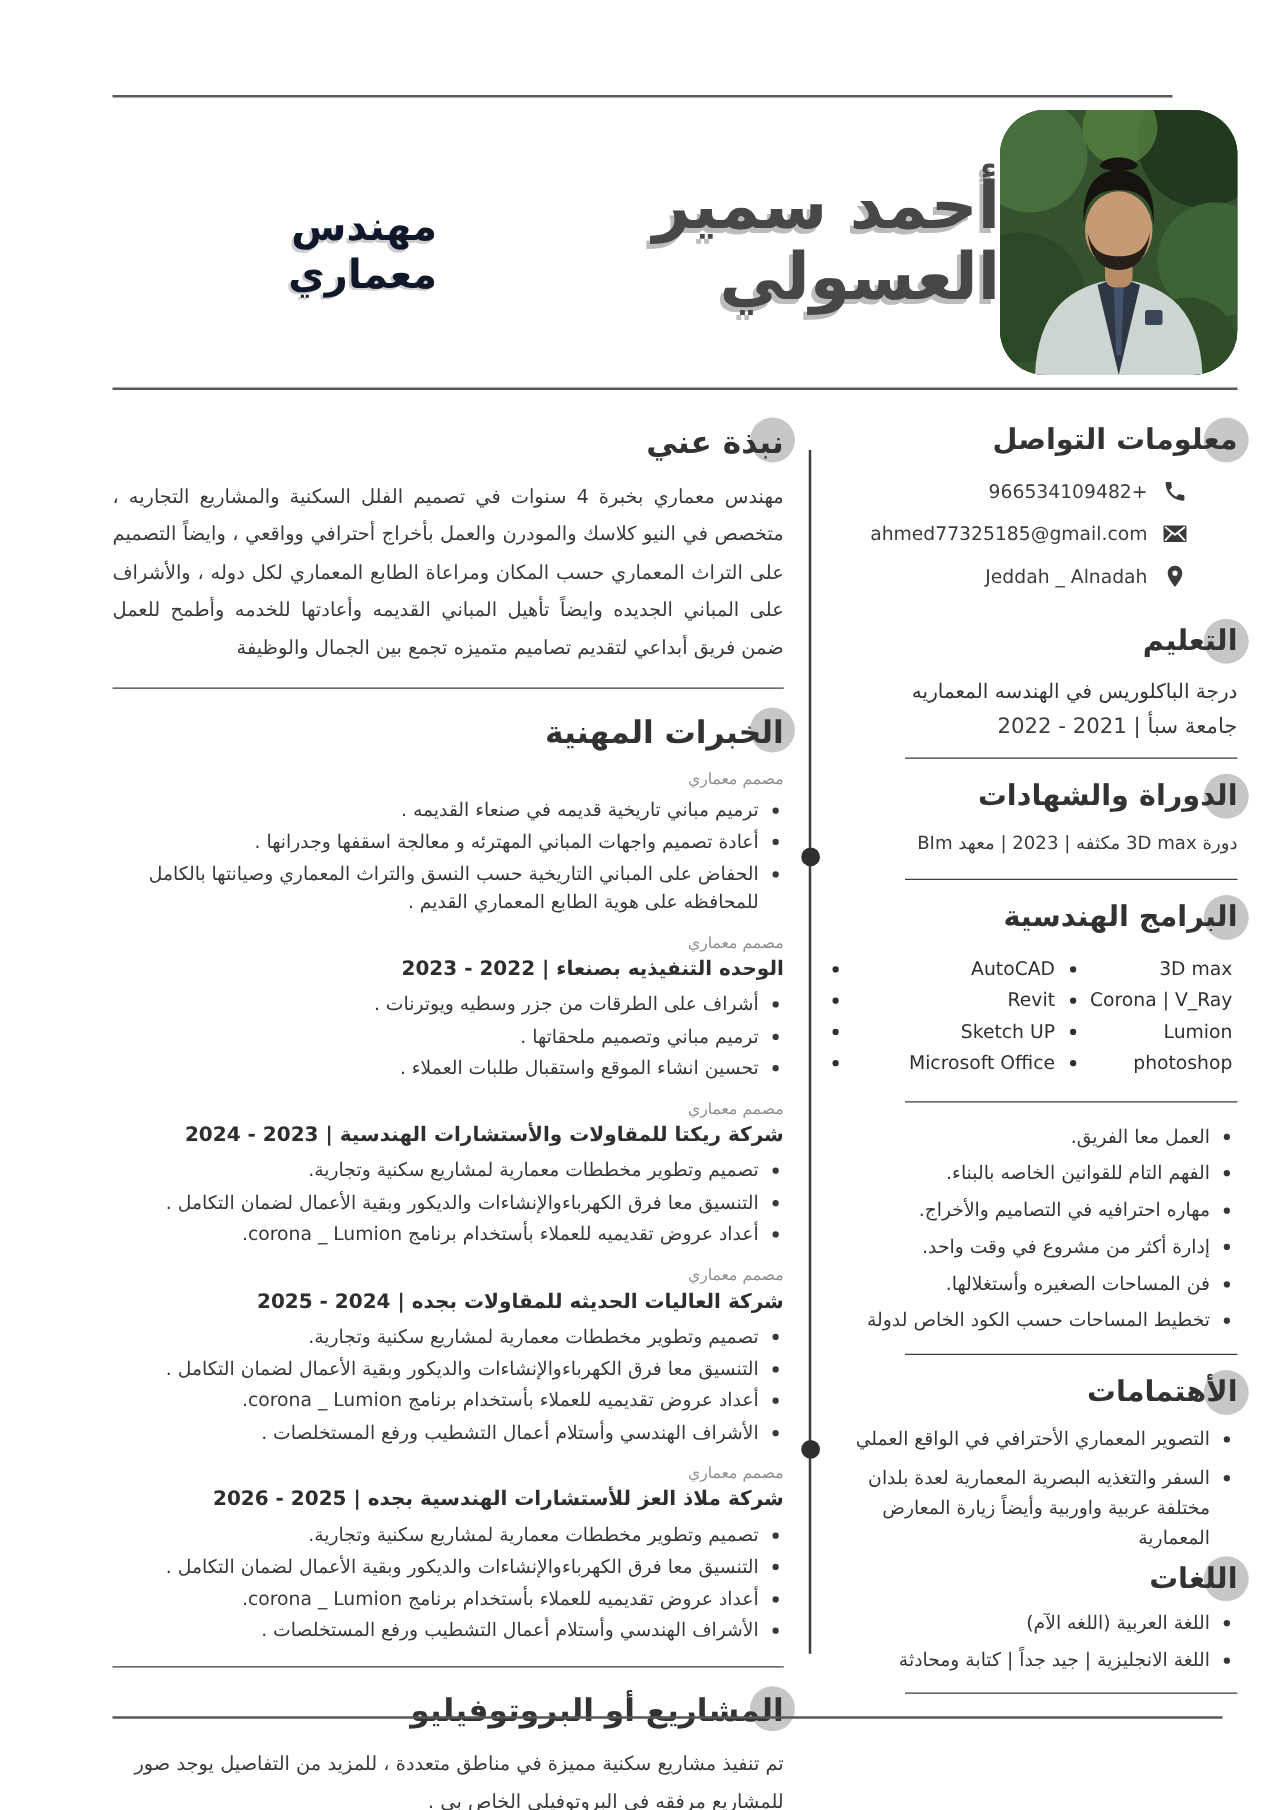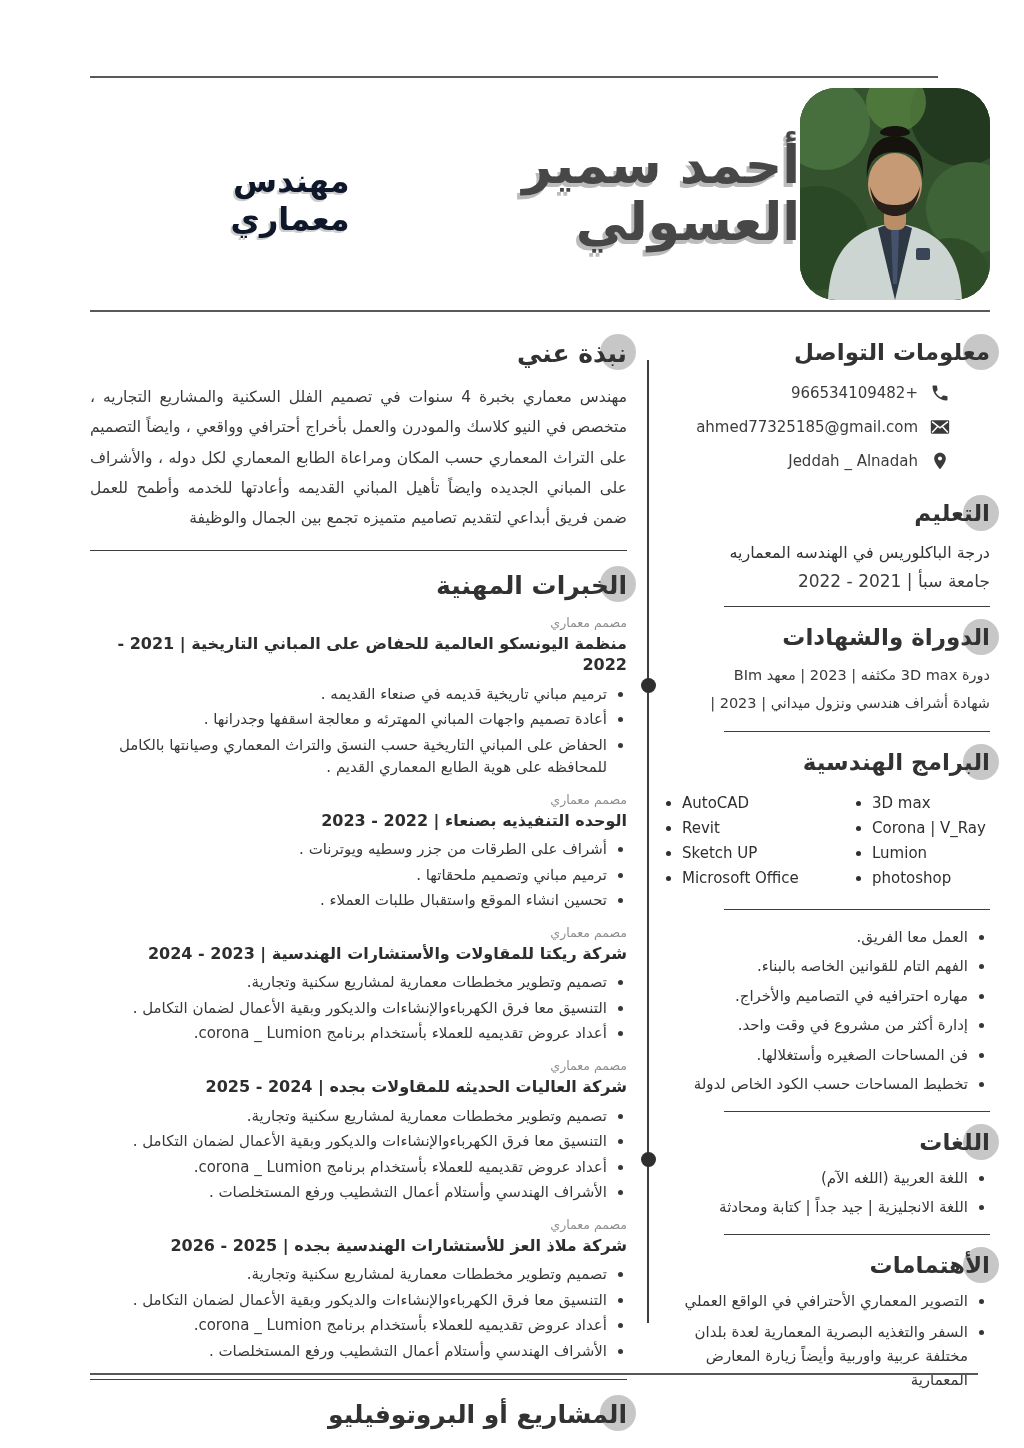--- a/index.html
+++ b/index.html
@@ -41,21 +41,21 @@
   .contact-list{margin-top:16px;padding-right:40px;display:flex;flex-direction:column;gap:14px;}
   .c-item{display:flex;align-items:center;gap:12px;font-size:15px;color:#3c3c3c;}
   .c-icon{flex:none;width:20px;height:20px;}
   .side-sep{border:none;border-top:1.5px solid #3e3e3e;height:0;width:266px;margin:15px 0 16px auto;}
   .edu-degree{font-weight:400;font-size:16px;color:#333;margin-top:13px;line-height:1.55;}
   .edu-school{font-size:17px;margin-top:6px;color:#3c3c3c;}
   .cert-line{font-size:14.5px;line-height:1.8;margin-top:10px;color:#3a3a3a;}
   .cert-line + .cert-line{margin-top:2px;}
   .prog-cols{display:flex;direction:ltr;gap:6px;margin-top:10px;}
   .prog-cols ul{list-style:disc;margin:0;padding-left:22px;font-size:15px;color:#2f2f2f;}
-  .prog-cols li{margin:7px 0;}
+  .prog-cols li{margin:7px 0;text-align:right;}
   .prog-col1{width:162px;flex:none;}
   .side ul.dots{list-style:disc;margin:10px 0 0;padding-right:22px;}
   .side ul.dots li{font-size:15px;line-height:1.5;margin:7px 0;color:#363636;}
   .interests ul.dots li{line-height:1.6;}
 
   
   .about-p{font-size:15.5px;line-height:1.95;text-align:justify;margin:13px 0 0;color:#3a3a3a;}
   .main-sep{border:none;border-top:1.6px solid #3e3e3e;height:0;margin:17px 0 19px;}
   .job{margin-top:13px;}
   .role{font-size:12.5px;color:#8d8d8d;margin:0 0 3px;}
@@ -138,21 +138,20 @@
       <section class="side education">
         <h2 class="sec-h" style="margin-top:28px;"><span class="h-dot"></span><span class="h-text">التعليم</span></h2>
         <div class="edu-degree">درجة الباكلوريس في الهندسه المعماريه</div>
         <div class="edu-school">جامعة سبأ |  2021 - 2022</div>
         <hr class="side-sep">
       </section>
 
       <section class="side certificates">
         <h2 class="sec-h"><span class="h-dot"></span><span class="h-text">الدوراة والشهادات</span></h2>
         <div class="cert-line">دورة 3D max مكثفه | 2023 | معهد BIm</div>
-        <div class="cert-line">شهادة أشراف هندسي ونزول ميداني | 2023 |</div>
         <hr class="side-sep">
       </section>
 
       <section class="side programs">
         <h2 class="sec-h"><span class="h-dot"></span><span class="h-text">البرامج الهندسية</span></h2>
         <div class="prog-cols">
           <ul class="prog-col1">
             <li>AutoCAD</li>
             <li>Revit</li>
             <li>Sketch UP</li>
@@ -173,54 +172,53 @@
           <li>العمل معا الفريق.</li>
           <li>الفهم التام للقوانين الخاصه بالبناء.</li>
           <li>مهاره احترافيه في التصاميم والأخراج.</li>
           <li>إدارة أكثر من مشروع في وقت واحد.</li>
           <li>فن المساحات الصغيره وأستغلالها.</li>
           <li>تخطيط المساحات حسب الكود الخاص لدولة</li>
         </ul>
         <hr class="side-sep">
       </section>
 
+      <section class="side interests">
+        <h2 class="sec-h"><span class="h-dot"></span><span class="h-text">الأهتمامات</span></h2>
+        <ul class="dots">
+          <li>التصوير المعماري  الأحترافي في الواقع العملي</li>
+          <li>السفر والتغذيه البصرية المعمارية لعدة بلدان مختلفة عربية واوربية وأيضاً زيارة المعارض المعمارية</li>
+        </ul>
+      </section>
+
       <section class="side languages">
         <h2 class="sec-h"><span class="h-dot"></span><span class="h-text">اللغات</span></h2>
         <ul class="dots">
           <li>اللغة العربية (اللغه الآم)</li>
           <li>اللغة الانجليزية | جيد جداً | كتابة ومحادثة</li>
         </ul>
         <hr class="side-sep">
       </section>
 
-      <section class="side interests">
-        <h2 class="sec-h"><span class="h-dot"></span><span class="h-text">الأهتمامات</span></h2>
-        <ul class="dots">
-          <li>التصوير المعماري  الأحترافي في الواقع العملي</li>
-          <li>السفر والتغذيه البصرية المعمارية لعدة بلدان مختلفة عربية واوربية وأيضاً زيارة المعارض المعمارية</li>
-        </ul>
-      </section>
-
     </aside>
 
     <main class="main">
 
       <section>
         <h2 class="sec-h"><span class="h-dot"></span><span class="h-text">نبذة عني</span></h2>
         <p class="about-p">مهندس معماري بخبرة 4 سنوات في تصميم الفلل السكنية والمشاريع التجاريه ، متخصص في النيو كلاسك والمودرن والعمل بأخراج أحترافي وواقعي ، وايضاً التصميم على التراث المعماري حسب المكان ومراعاة الطابع المعماري لكل دوله ، والأشراف على المباني الجديده وايضاً تأهيل المباني القديمه وأعادتها للخدمه وأطمح للعمل ضمن فريق أبداعي لتقديم تصاميم متميزه تجمع بين الجمال والوظيفة</p>
       </section>
 
       <hr class="main-sep">
 
       <section>
         <h2 class="sec-h"><span class="h-dot"></span><span class="h-text">الخبرات المهنية</span></h2>
 
         <div class="job">
           <div class="role">مصمم معماري</div>
-          <div class="jtitle">منظمة اليونسكو العالمية للحفاض على المباني التاريخية |  2021 - 2022</div>
           <ul class="jb">
             <li>ترميم مباني تاريخية قديمه في صنعاء القديمه .</li>
             <li>أعادة تصميم واجهات المباني المهترئه و معالجة اسقفها وجدرانها .</li>
             <li>الحفاض على المباني التاريخية حسب النسق والتراث المعماري وصيانتها بالكامل للمحافظه على هوية الطابع المعماري القديم .</li>
           </ul>
         </div>
 
         <div class="job">
           <div class="role">مصمم معماري</div>
           <div class="jtitle">الوحده التنفيذيه بصنعاء |  2022 - 2023</div>

